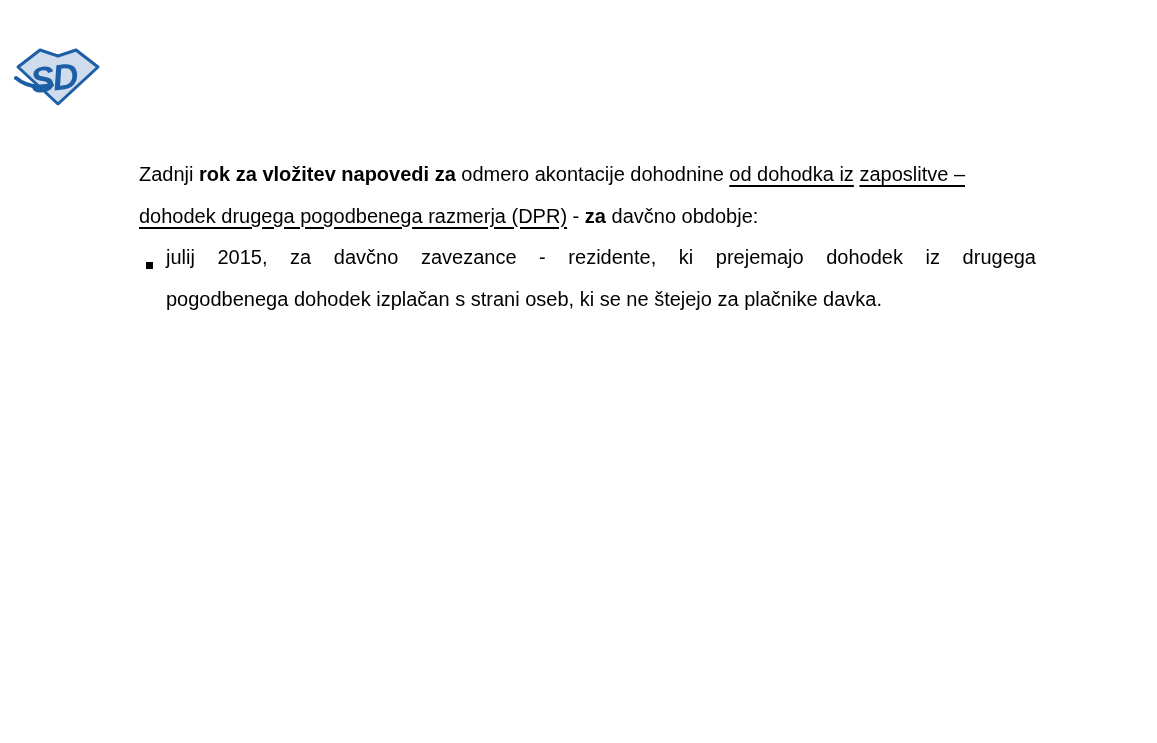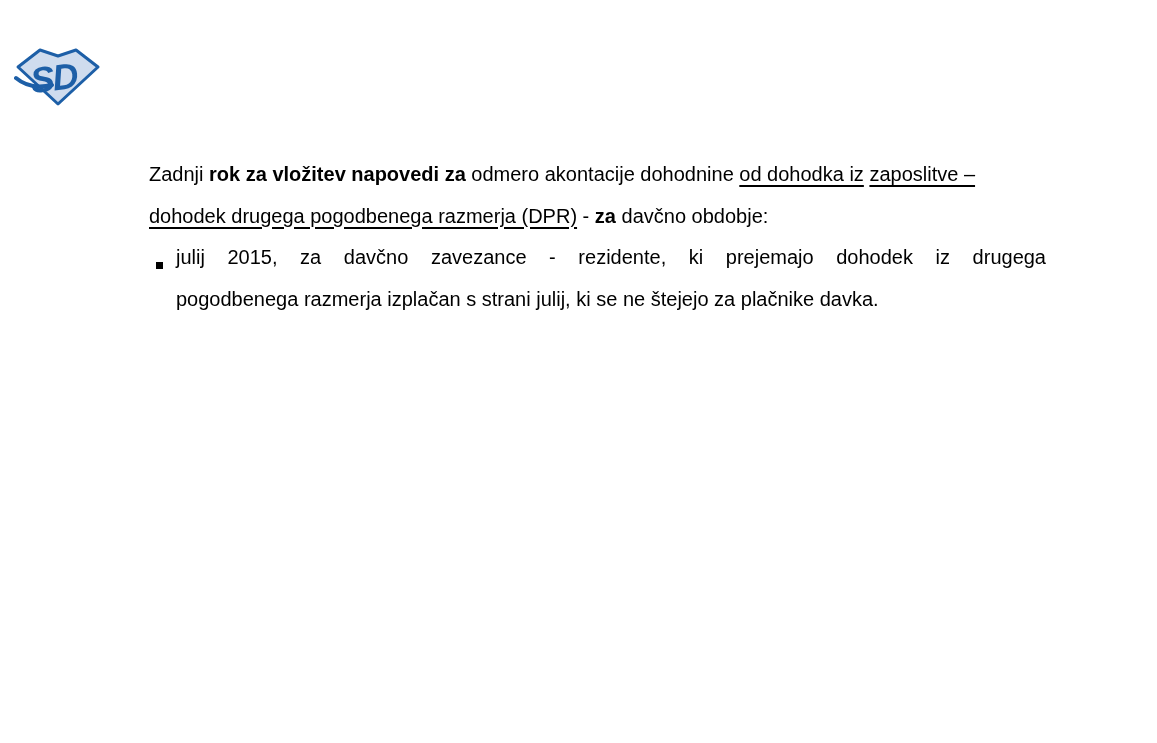--- a/index.html
+++ b/index.html
@@ -18,21 +18,21 @@
   }
   .logo {
     position: absolute;
     left: 14px;
     top: 47px;
     width: 88px;
     height: 60px;
   }
   .content {
     position: absolute;
-    left: 149px;
+    left: 139px;
     top: 154px;
     width: 897px;
     font-size: 20px;
     line-height: 41.5px;
     color: #000000;
   }
   .content p {
     margin: 0;
     padding: 0;
   }
@@ -78,17 +78,17 @@
   <div class="content">
 
     <p>
       <span class="line jl"><span>Zadnji </span><span class="b">rok za vložitev napovedi za</span><span> odmero akontacije dohodnine </span><span class="u">od dohodka iz</span></span>
       <span class="line"><span class="u">zaposlitve – dohodek drugega pogodbenega razmerja (DPR)</span><span> - </span><span class="b">za</span><span> davčno obdobje:</span></span>
     </p>
 
     <div class="bullet-item">
       <span class="bullet-marker"></span>
       <div class="line jl">julij 2015, za davčno zavezance - rezidente, ki prejemajo dohodek iz drugega</div>
-      <div class="line">pogodbenega razmerja izplačan s strani julij, ki se ne štejejo za plačnike davka.</div>
+      <div class="line">pogodbenega dohodek izplačan s strani oseb, ki se ne štejejo za plačnike davka.</div>
     </div>
 
   </div>
 </div>
 
 </body></html>

